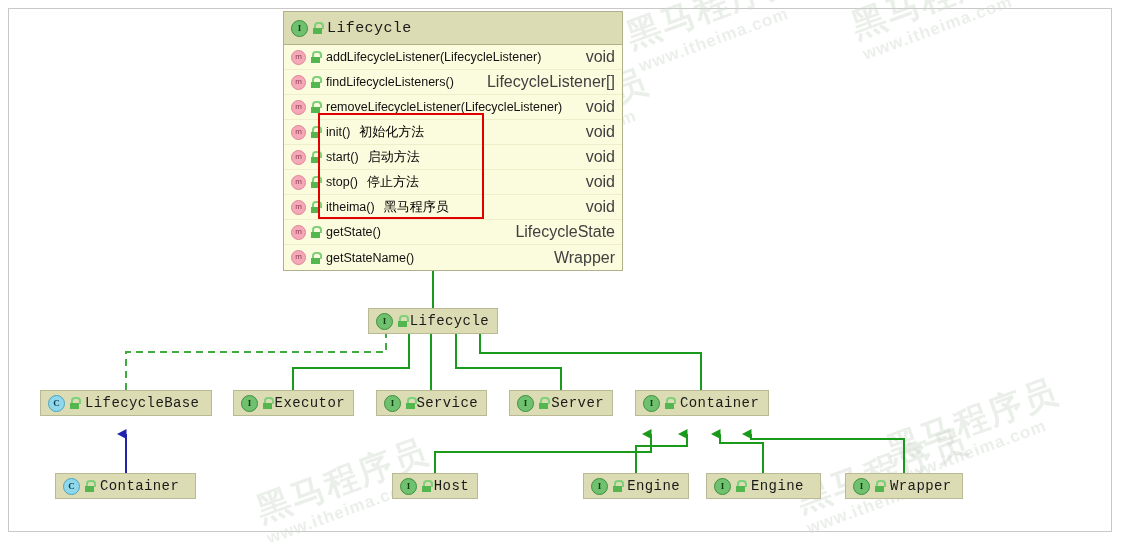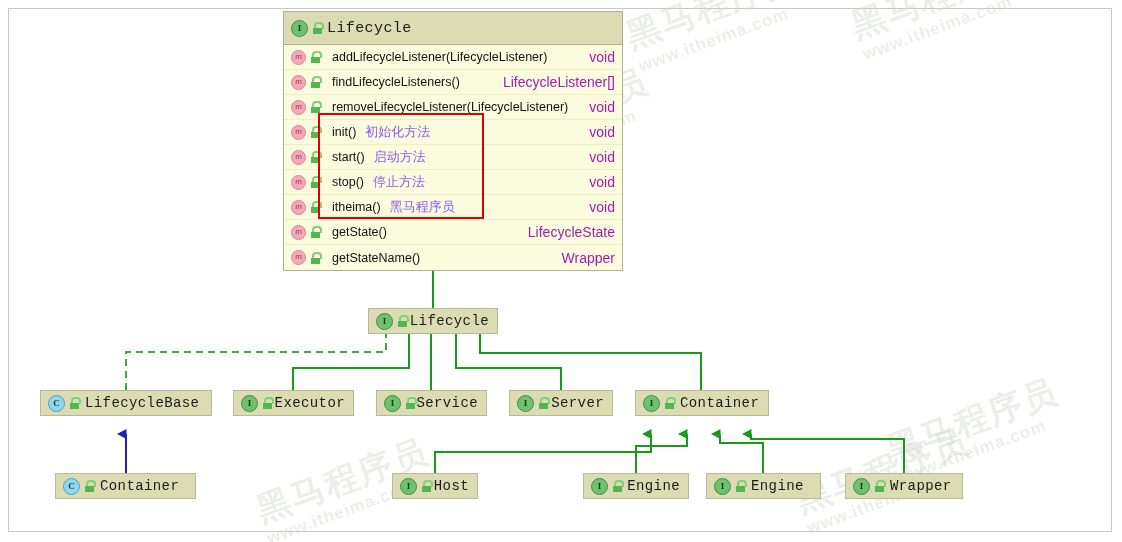--- a/index.html
+++ b/index.html
@@ -84,33 +84,33 @@
     padding-left: 7px;
     padding-right: 7px;
     box-sizing: border-box;
     position: relative;
     border-bottom: 1px solid #eeeecb;
   }
   .cb-row:last-child { border-bottom: none; }
   .cb-name {
     font-size: 12.5px;
     color: #111111;
-    margin-left: 11px;
+    margin-left: 5px;
     white-space: nowrap;
   }
   .cb-note {
     font-size: 13px;
-    color: #8b5cf6;
+    color: #000000;
     margin-left: 9px;
     white-space: nowrap;
   }
   .cb-type {
     margin-left: auto;
-    font-size: 14px;
-    color: #a21caf;
+    font-size: 16px;
+    color: #404040;
     white-space: nowrap;
     padding-left: 6px;
   }
 
   
   .ico {
     flex: 0 0 auto;
     display: inline-block;
     position: relative;
   }

